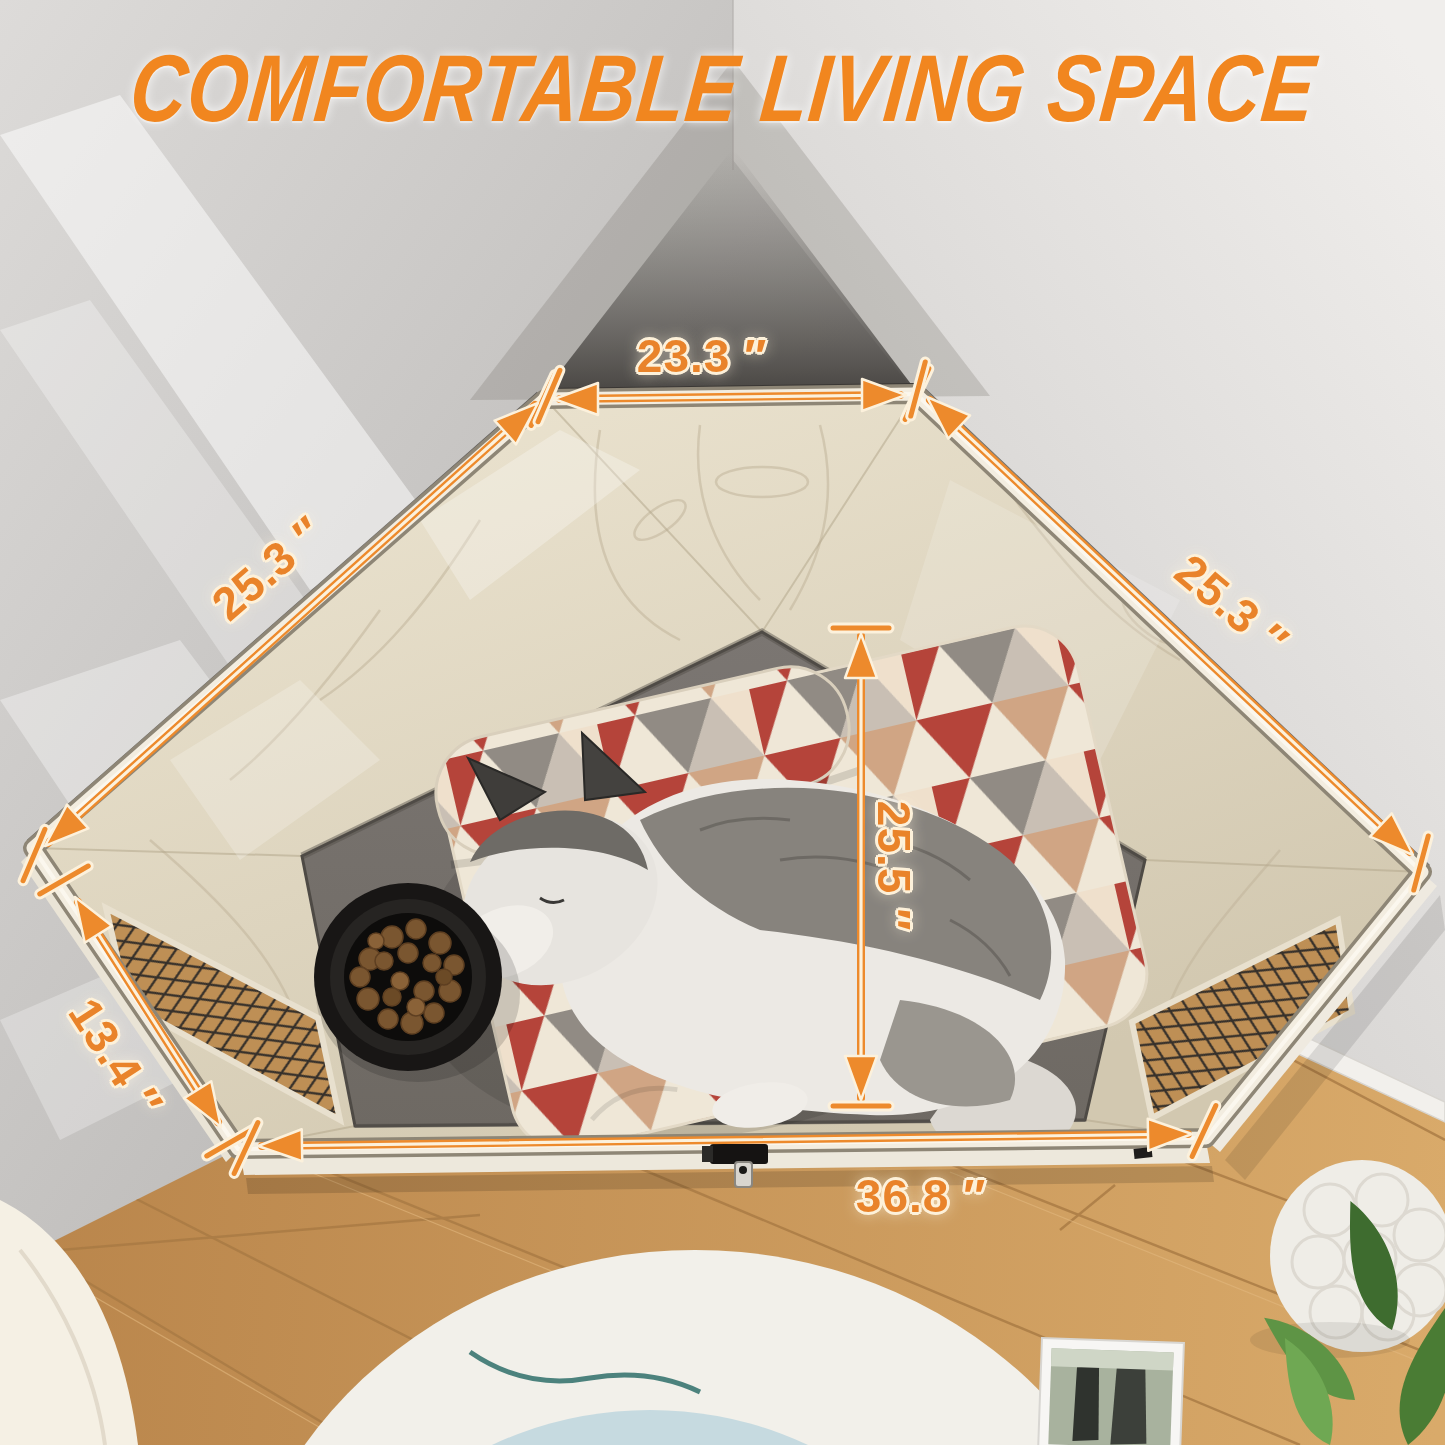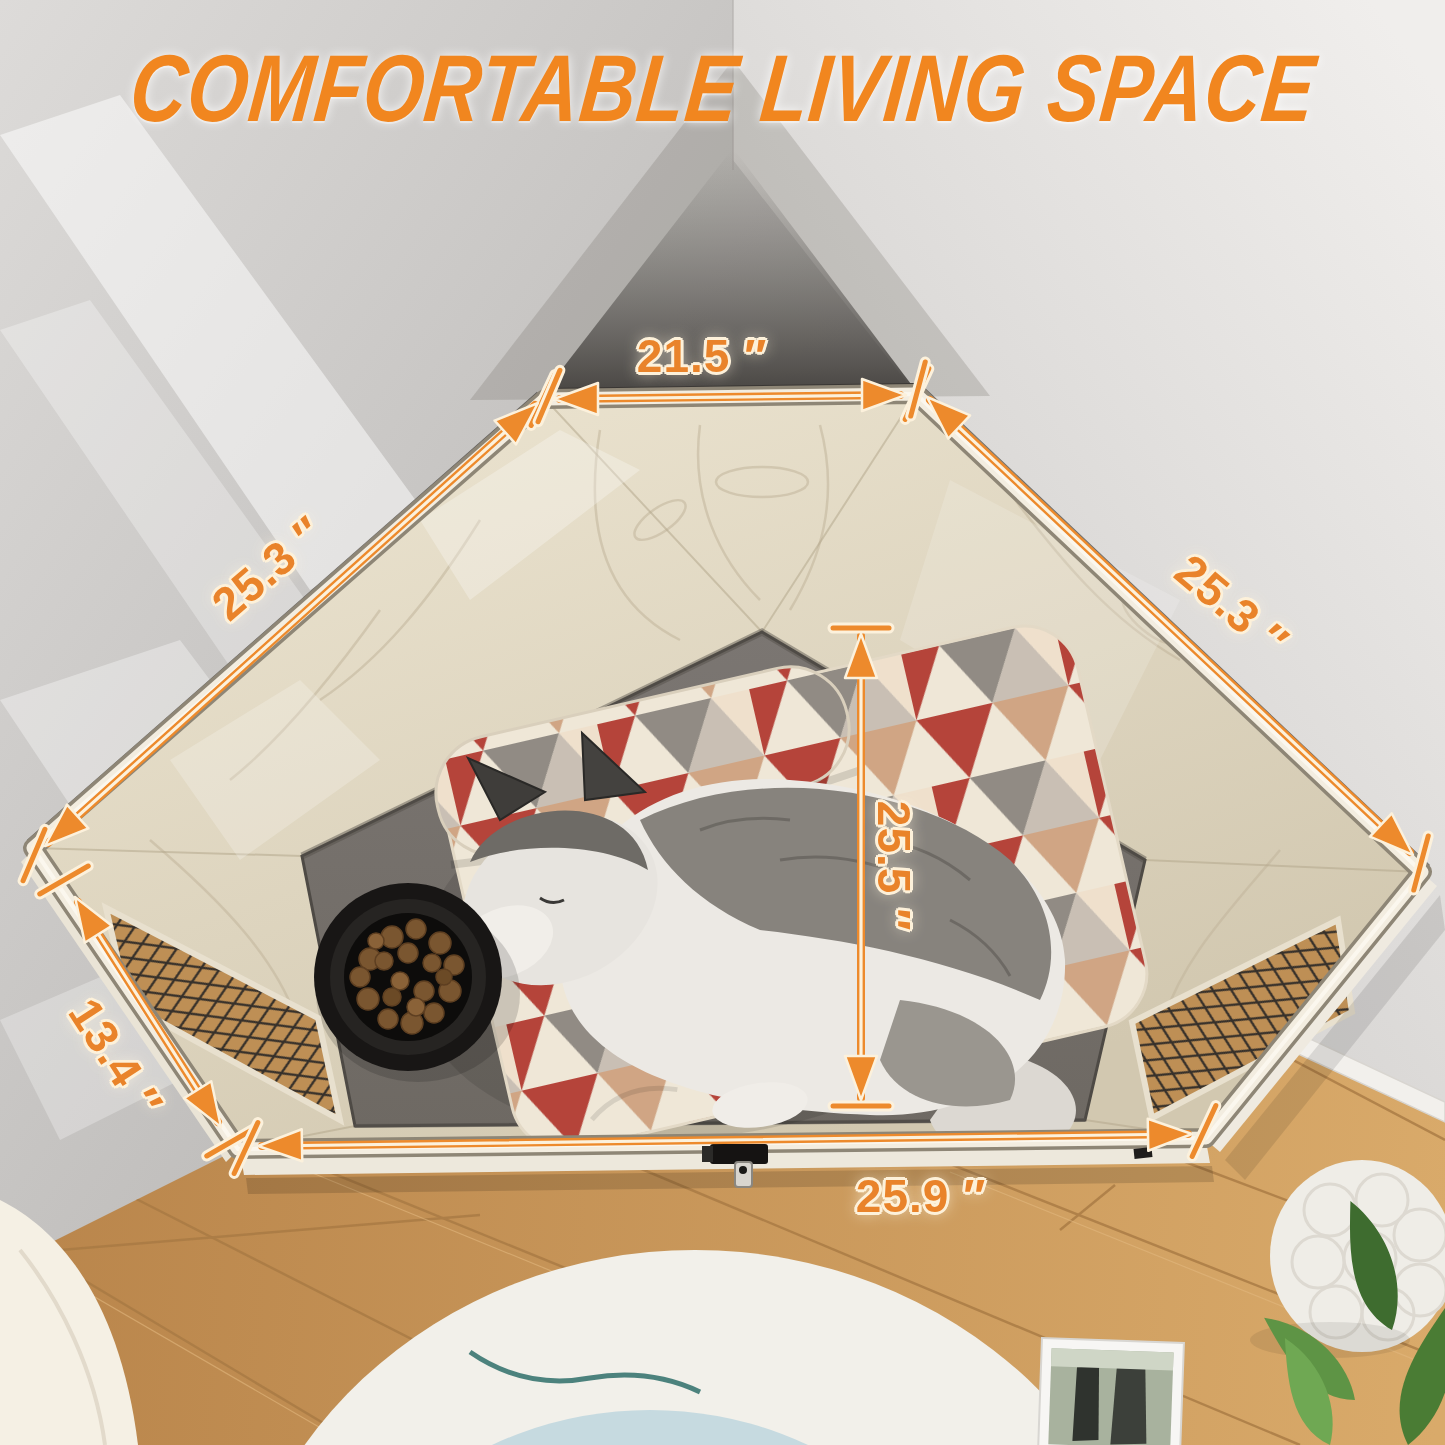--- a/index.html
+++ b/index.html
@@ -370,20 +370,20 @@
       <use href="#ah" class="ah" transform="translate(258,1146) rotate(179)"></use>
       <use href="#ah" class="ah" transform="translate(1192,1134) rotate(-1)"></use>
       <use href="#tk" transform="translate(246,1148) rotate(25)"></use>
       <use href="#tk" transform="translate(1204,1131) rotate(25)"></use>
     </g>
   </g>
 </svg>
 
 <div class="headline">COMFORTABLE LIVING SPACE</div>
 
-<div class="dim-label" style="left:702px;top:356px;--rot:0deg">21.5 ″</div>
+<div class="dim-label" style="left:702px;top:356px;--rot:0deg">23.3 ″</div>
 <div class="dim-label" style="left:268px;top:568px;--rot:-41deg">25.3 ″</div>
 <div class="dim-label" style="left:1232px;top:606px;--rot:40deg">25.3 ″</div>
 <div class="dim-label" style="left:116px;top:1058px;--rot:57deg">13.4 ″</div>
 <div class="dim-label" style="left:894px;top:866px;--rot:90deg">25.5 ″</div>
-<div class="dim-label" style="left:921px;top:1196px;--rot:0deg">25.9 ″</div>
+<div class="dim-label" style="left:921px;top:1196px;--rot:0deg">36.8 ″</div>
 
 </div>
 
 </body></html>

